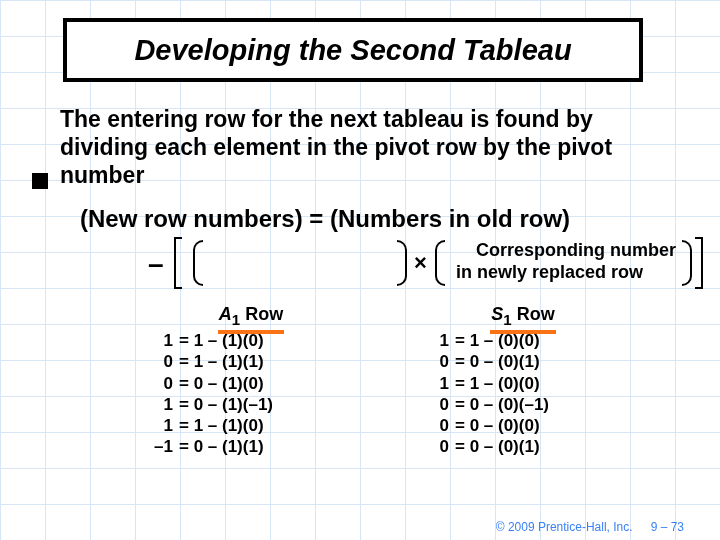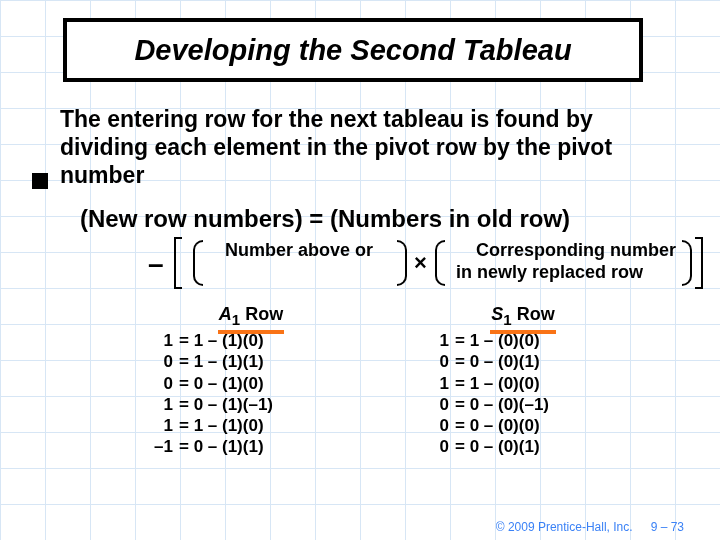--- a/index.html
+++ b/index.html
@@ -118,21 +118,20 @@
 
   <div class="formula2">
     <span class="minus">–</span>
     <span class="br1-l lb"></span>
     <span class="br1-r rb"></span>
     <span class="paren left  pA-l"></span>
     <span class="paren right pA-r"></span>
     <span class="paren left  pB-l"></span>
     <span class="paren right pB-r"></span>
     <span class="times">×</span>
-    <span class="frag fA1">Number above or</span>
     <span class="frag fB1">Corresponding number</span>
     <span class="frag fB2">in newly replaced row</span>
   </div>
 
   <div class="cols">
     <div class="col-head headA">
       <span class="sub">A</span><sub>1</sub><span> Row</span>
     </div>
     <div class="col-head headS">
       <span class="sub">S</span><sub>1</sub><span> Row</span>

